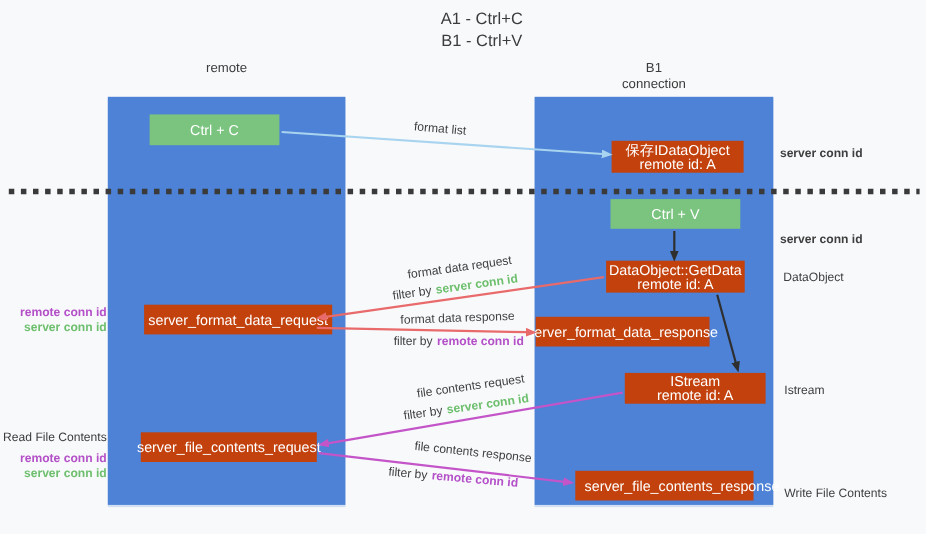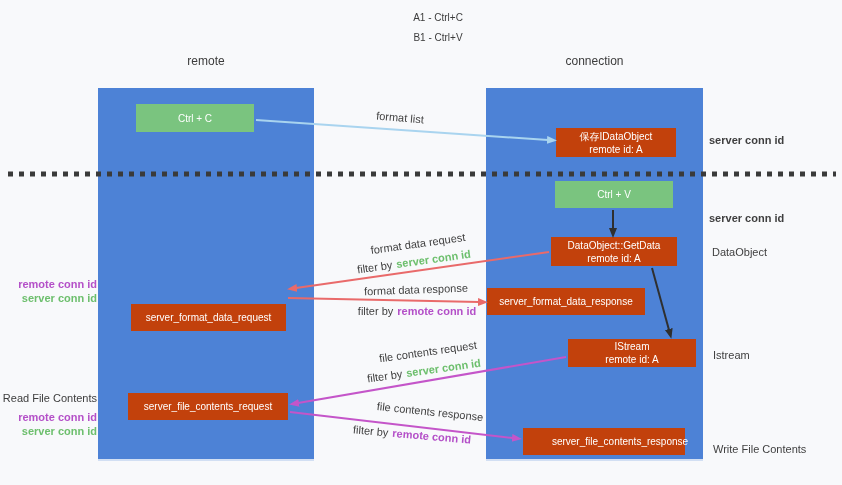--- a/index.html
+++ b/index.html
@@ -7,34 +7,34 @@
   body {
     position:relative;
     background:#f8f9fb;
     font-family:"Liberation Sans", sans-serif;
     color:#3c3c3c;
     overflow:hidden;
   }
   .abs { position:absolute; }
   .title {
     left:0; top:8px; width:842px;
-    text-align:center; font-size:10px; line-height:20px; color:#3c3c3c;
+    text-align:center; font-size:15px; line-height:20px; color:#3c3c3c;
     z-index:4;
     padding-left:34px;
   }
   .ll-header {
     text-align:center; font-size:12px; line-height:15px; color:#3c3c3c; z-index:4;
   }
   .lifeline {
     background:#4d82d6; z-index:1;
     box-shadow:0 2px 0 rgba(77,130,214,0.22);
   }
   .node {
     display:flex; flex-direction:column; align-items:center; justify-content:center;
-    color:#ffffff; font-size:10px; line-height:13px; text-align:center;
+    color:#ffffff; font-size:13px; line-height:13px; text-align:center;
     z-index:2; white-space:nowrap;
   }
   .green  { background:#7ac47f; }
   .orange { background:#c2410c; }
   svg.wires { left:0; top:0; z-index:3; }
   .albl {
     font-size:11px; line-height:13px; color:#3f3f3f; white-space:nowrap; z-index:4;
     transform-origin:center center;
   }
   .albl .filter-by { margin-right:4px; }
@@ -54,20 +54,21 @@
 
 <div class="abs title">
   <div>A1 - Ctrl+C</div>
   <div>B1 - Ctrl+V</div>
 </div>
 
 <div class="abs ll-header" style="left:98px; top:54px; width:216px;">
   <div>remote</div>
 </div>
 <div class="abs ll-header" style="left:486px; top:54px; width:217px;">
+  <div>B1</div>
   <div>connection</div>
 </div>
 
 <div class="abs lifeline" style="left:98px; top:88px; width:216px; height:371px;"></div>
 <div class="abs lifeline" style="left:486px; top:88px; width:217px; height:371px;"></div>
 
 <div class="abs node green" style="left:136px; top:104px; width:118px; height:28px;">
   <span>Ctrl + C</span>
 </div>
 
@@ -78,21 +79,21 @@
 
 <div class="abs node green" style="left:555px; top:181px; width:118px; height:27px;">
   <span>Ctrl + V</span>
 </div>
 
 <div class="abs node orange" style="left:551px; top:237px; width:126px; height:29px;">
   <span>DataObject::GetData</span>
   <span>remote id: A</span>
 </div>
 
-<div class="abs node orange" style="left:131px; top:277px; width:155px; height:27px;margin-top:27px;">
+<div class="abs node orange" style="left:131px; top:277px; width:171px; height:27px;">
   <span>server_format_data_request</span>
 </div>
 
 <div class="abs node orange" style="left:487px; top:288px; width:158px; height:27px;">
   <span>server_format_data_response</span>
 </div>
 
 <div class="abs node orange" style="left:568px; top:339px; width:128px; height:28px;">
   <span>IStream</span>
   <span>remote id: A</span>

